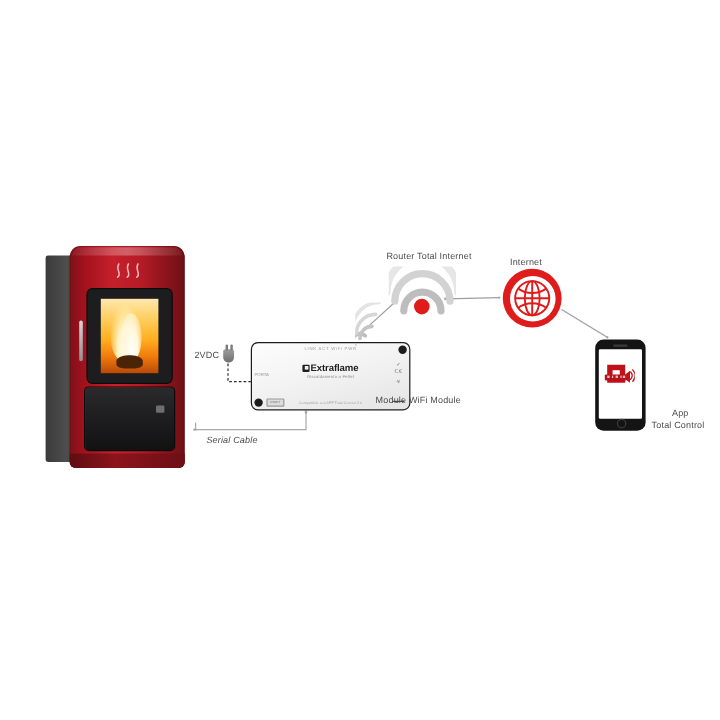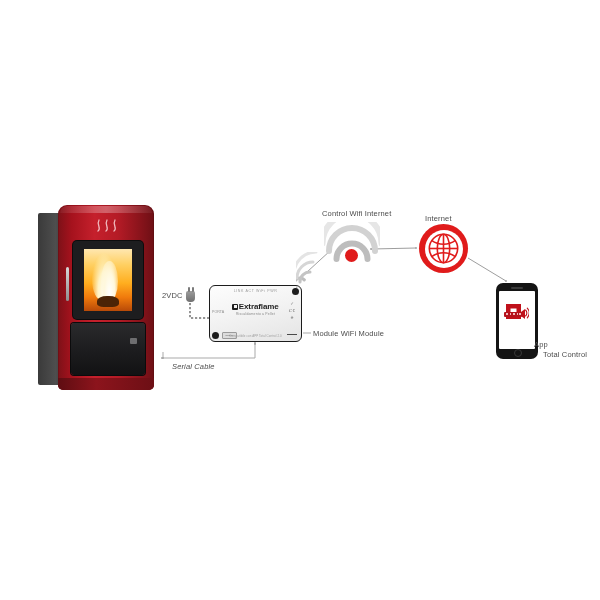--- a/index.html
+++ b/index.html
@@ -92,21 +92,21 @@
     position: absolute; left: 92px; top: 133px; width: 7px; height: 6px;
     background: #6e6e70; border-radius: 1px;
   }
   .stove-base {
     position: absolute; left: 20px; top: 173px; width: 96px; height: 12px;
     background: linear-gradient(90deg,#5e0d12 0%, #8c141c 40%, #6d0f15 100%);
     border-radius: 0 0 5px 5px;
   }
 
   
-  #module { left: 209px; top: 285px; width: 93px; height: 57px; }
+  #module { left: 209px; top: 285px; width: 93px; height: 57px; padding-left: 40px; }
   .mod-shell {
     position: absolute; inset: 0;
     background: linear-gradient(165deg,#fdfdfd 0%, #f3f3f3 45%, #e4e4e4 100%);
     border: 1.6px solid #1c1c1c;
     border-radius: 6px;
   }
   .mod-corner {
     position: absolute; width: 7px; height: 7px; background: #1c1c1c;
     border-radius: 50%;
   }
@@ -328,21 +328,21 @@
     <svg width="56" height="46" viewBox="0 0 56 46">
       <g fill="none" stroke-linecap="round">
         <path d="M12.5 37 A 15.5 15.5 0 0 1 43.5 37" stroke="#bdbdbd" stroke-width="6"></path>
         <path d="M5 29 A 23 23 0 0 1 51 29" stroke="#d2d2d2" stroke-width="6"></path>
         <path d="M-1.5 21.5 A 29.5 29.5 0 0 1 57.5 21.5" stroke="#e6e6e6" stroke-width="6"></path>
       </g>
     </svg>
     <div class="router-dot"></div>
   </div>
 
-  <div class="lbl" style="left:322px; top:209px;">Control Wifi Internet</div>
+  <div class="lbl" style="left:322px; top:209px;">Router Total Internet</div>
 
   <div id="globe" class="abs">
     <div class="globe-ring"></div>
     <div class="globe-inner"></div>
     <svg width="49" height="49" viewBox="0 0 49 49" style="position:absolute;left:0;top:0;">
       <g stroke="#e01b1b" fill="none" stroke-width="1.6">
         <circle cx="24.5" cy="24.5" r="14.2"></circle>
         <ellipse cx="24.5" cy="24.5" rx="6.2" ry="14.2"></ellipse>
         <line x1="10.3" y1="24.5" x2="38.7" y2="24.5"></line>
         <path d="M12.6 16.3 A 20 20 0 0 0 36.4 16.3"></path>
@@ -373,16 +373,16 @@
         <i style="left:2px;"></i>
           <i style="left:5.5px;"></i>
           <i style="left:9px;"></i>
         <i style="left:12.5px;"></i>
           <i style="left:15px;"></i>
       </div>
     </div>
     <div class="phone-home"></div>
   </div>
 
-  <div class="lbl" style="left:534px; top:340px;">App</div>
+  <div class="lbl" style="left:560px; top:340px;">App</div>
   <div class="lbl" style="left:543px; top:350px;">Total Control</div>
 
 </div>
 
 </body></html>

